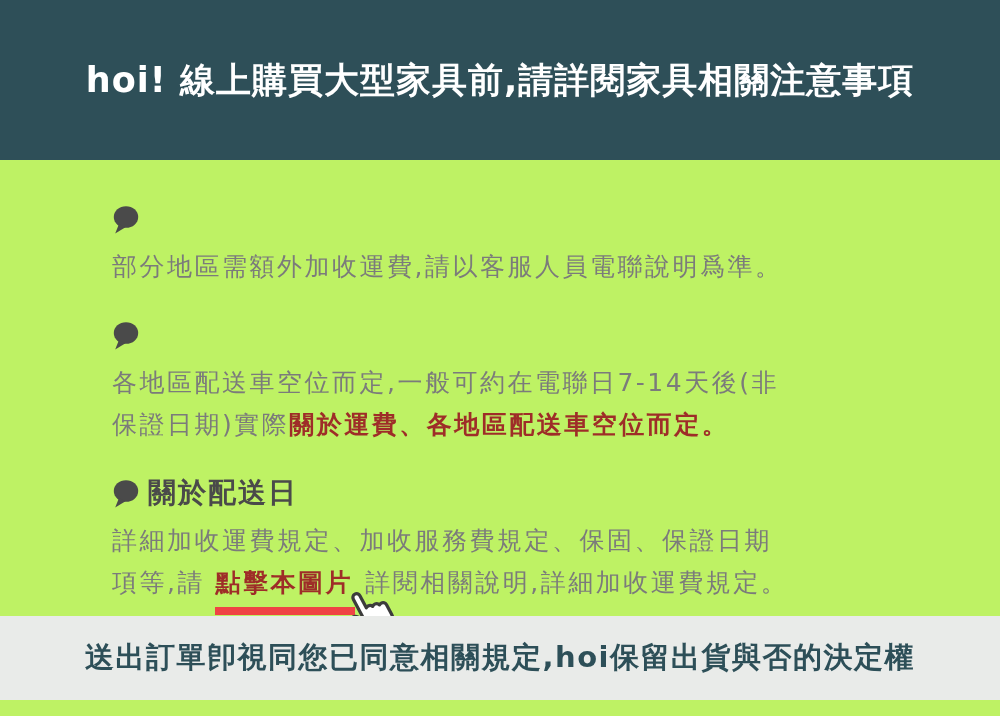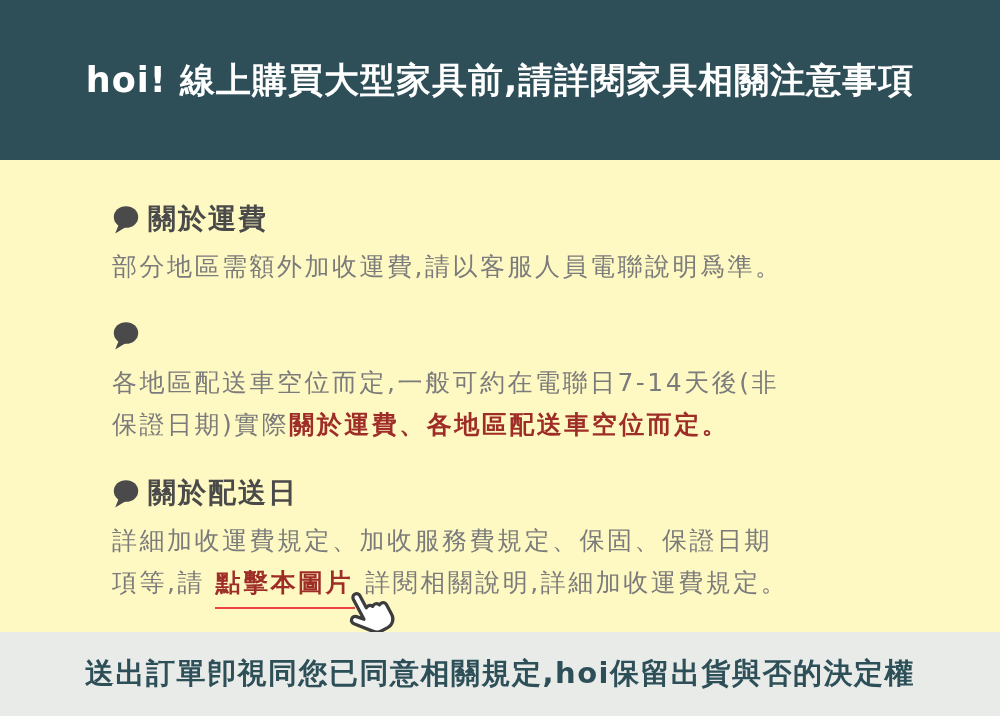--- a/index.html
+++ b/index.html
@@ -5,21 +5,21 @@
   html, body {
     margin: 0;
     padding: 0;
     background: #ffffff;
     font-family: "DejaVu Sans", "Liberation Sans", sans-serif;
   }
   .page {
     position: relative;
     width: 1000px;
     height: 716px;
-    background: #fef9c3;
+    background: #bef264;
     overflow: hidden;
   }
   
   .banner {
     height: 160px;
     background: #2E4F58;
     display: flex;
     align-items: center;
     justify-content: center;
   }
@@ -59,38 +59,38 @@
   }
   .em-red {
     color: #9E2D28;
     font-weight: 700;
   }
   .link-red {
     color: #9E2D28;
     font-weight: 700;
     position: relative;
     display: inline-block;
-    border-bottom: 2px solid #ef4444;
+    border-bottom: 8px solid #ef4444;
     padding: 0 2px 3px 0;
     cursor: pointer;
     text-align: center;
   }
   .hand-icon {
     position: absolute;
     left: calc(100% - 14px);
     top: 24px;
     width: 52px;
     height: 52px;
     transform: rotate(-28deg);
     pointer-events: none;
   }
   
   .footer {
     position: absolute;
-    left: 0; right: 0; bottom: 0;
+    left: 0; right: 0; bottom: 16px;
     height: 84px;
     background: #E9EBE9;
     display: flex;
     align-items: center;
     justify-content: center;
   }
   .footer-text {
     color: #2D4F58;
     font-size: 29px;
     font-weight: 700;
@@ -108,21 +108,20 @@
   </div>
 
   <div class="content">
 
     <div class="section">
       <div class="section-heading">
         <svg class="bubble-icon" viewBox="0 0 27 31">
           <ellipse cx="14" cy="12" rx="12.2" ry="10.8" fill="#4A4A4A"></ellipse>
           <path d="M7 19 L3.2 28.5 L13.5 22.2 Z" fill="#4A4A4A"></path>
         </svg>
-        <span class="heading-text">關於運費</span>
       </div>
       <div class="body-line">部分地區需額外加收運費,請以客服人員電聯說明爲準。</div>
     </div>
 
     <div class="section">
       <div class="section-heading">
         <svg class="bubble-icon" viewBox="0 0 27 31">
           <ellipse cx="14" cy="12" rx="12.2" ry="10.8" fill="#4A4A4A"></ellipse>
           <path d="M7 19 L3.2 28.5 L13.5 22.2 Z" fill="#4A4A4A"></path>
         </svg>

